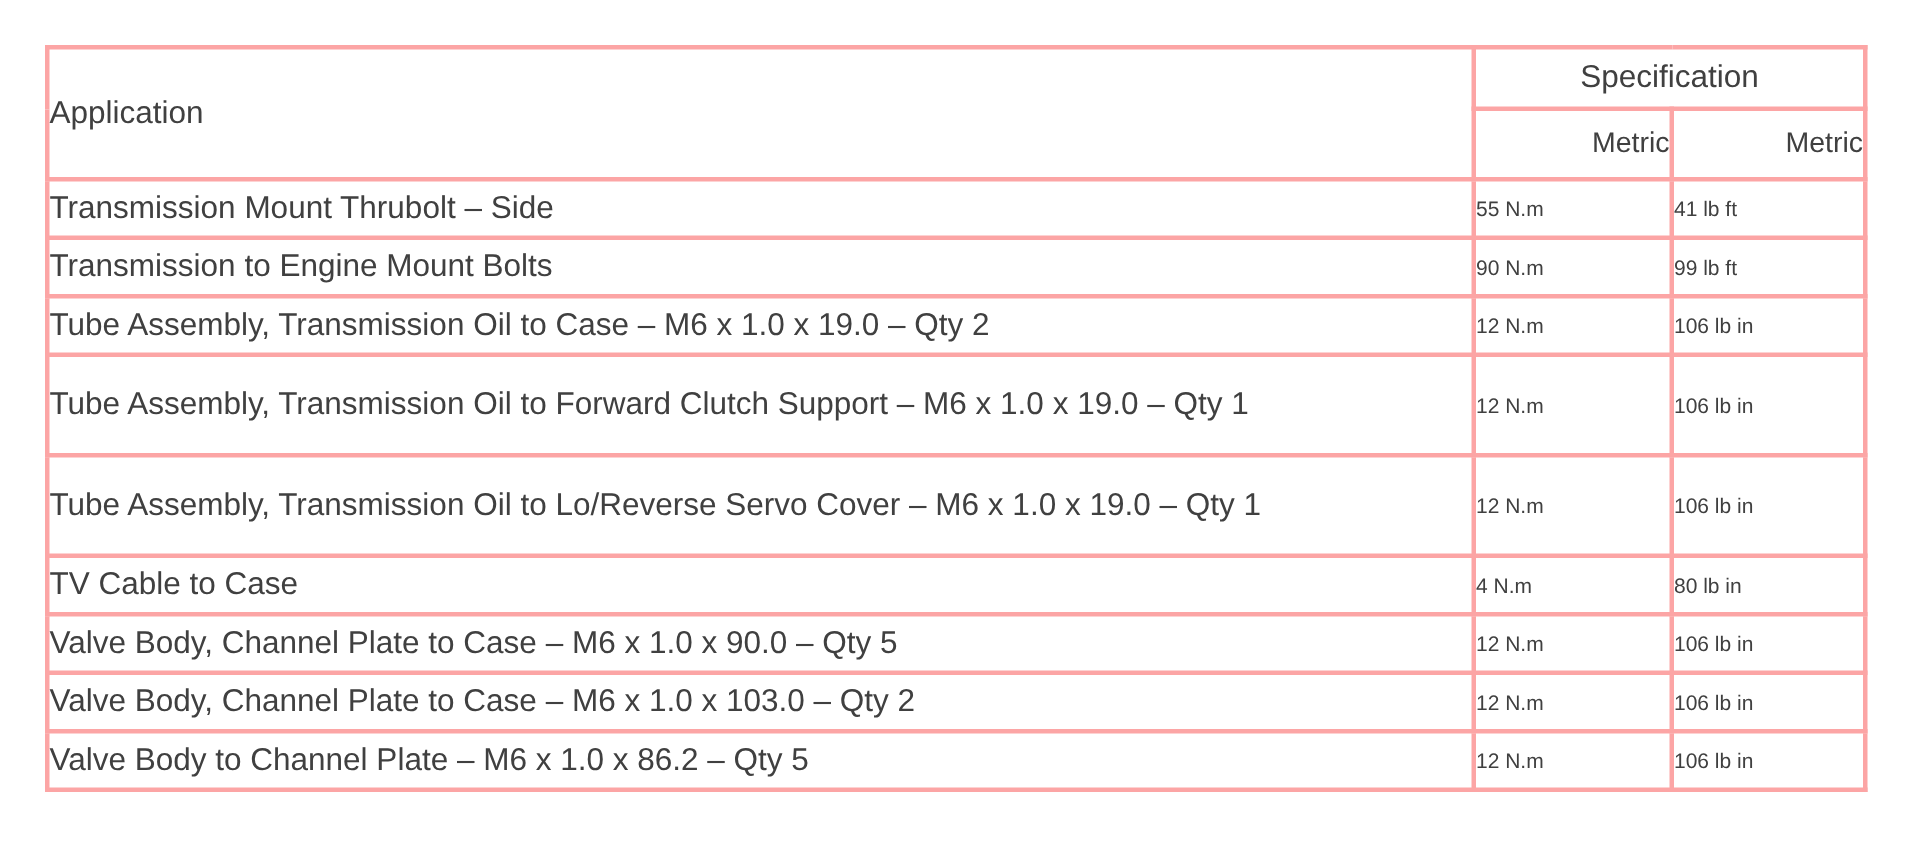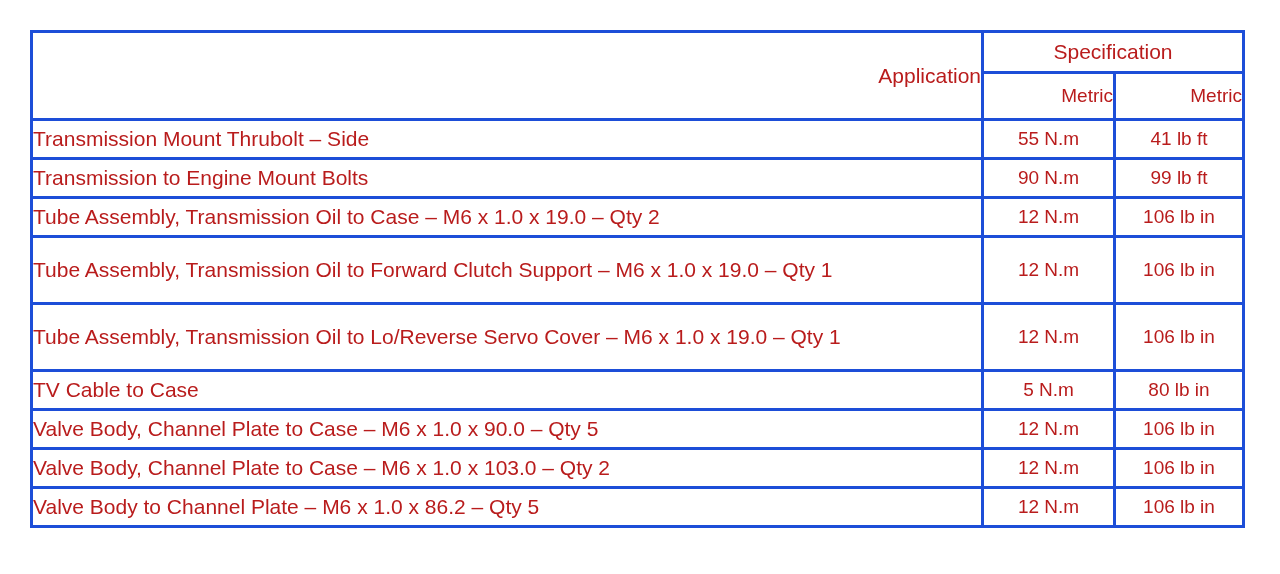--- a/index.html
+++ b/index.html
@@ -28,38 +28,38 @@
     left: 30px;
     top: 30px;
     width: 1212px;
     border-collapse: collapse;
     table-layout: fixed;
     background: #ffffff;
   }
 
   .spec-table td,
   .spec-table th {
-    border: 3px solid #1d4ed8;
+    border: 3px solid #fca5a5;
     padding: 0;
     margin: 0;
     font-weight: normal;
-    color: #b91c1c;
+    color: #404040;
     background: #ffffff;
   }
 
   
   col.col-application { width: 951px; }
   col.col-metric      { width: 132px; }
   col.col-english     { width: 129px; }
 
   
   .th-application {
     font-size: 21px;
     font-weight: bold;
-    text-align: right;
+    text-align: left;
     vertical-align: middle;
     height: 82px;
     letter-spacing: 0px;
   }
 
   .th-specification {
     font-size: 21px;
     font-weight: bold;
     text-align: center;
     vertical-align: middle;
@@ -79,22 +79,21 @@
     font-size: 21px;
     text-align: left;
     vertical-align: middle;
     padding: 3px 6px 3px 7px;
     line-height: 1.32;
     word-wrap: break-word;
     overflow-wrap: break-word;
   }
 
   .cell-value {
-    font-size: 19px;
-    text-align: center;
+    font-size: 14px;
     vertical-align: middle;
     white-space: nowrap;
   }
 
   .row-1line .cell-application,
   .row-1line .cell-value { height: 36px; }
 
   .row-2line .cell-application,
   .row-2line .cell-value { height: 64px; }
 </style>
@@ -140,21 +139,21 @@
           <td class="cell-value">12 N.m</td>
           <td class="cell-value">106 lb in</td>
         </tr>
         <tr class="row-2line">
           <td class="cell-application">Tube Assembly, Transmission Oil to Lo/Reverse Servo Cover – M6 x 1.0 x 19.0 – Qty 1</td>
           <td class="cell-value">12 N.m</td>
           <td class="cell-value">106 lb in</td>
         </tr>
         <tr class="row-1line">
           <td class="cell-application">TV Cable to Case</td>
-          <td class="cell-value">5 N.m</td>
+          <td class="cell-value">4 N.m</td>
           <td class="cell-value">80 lb in</td>
         </tr>
         <tr class="row-1line">
           <td class="cell-application">Valve Body, Channel Plate to Case – M6 x 1.0 x 90.0 – Qty 5</td>
           <td class="cell-value">12 N.m</td>
           <td class="cell-value">106 lb in</td>
         </tr>
         <tr class="row-1line">
           <td class="cell-application">Valve Body, Channel Plate to Case – M6 x 1.0 x 103.0 – Qty 2</td>
           <td class="cell-value">12 N.m</td>

